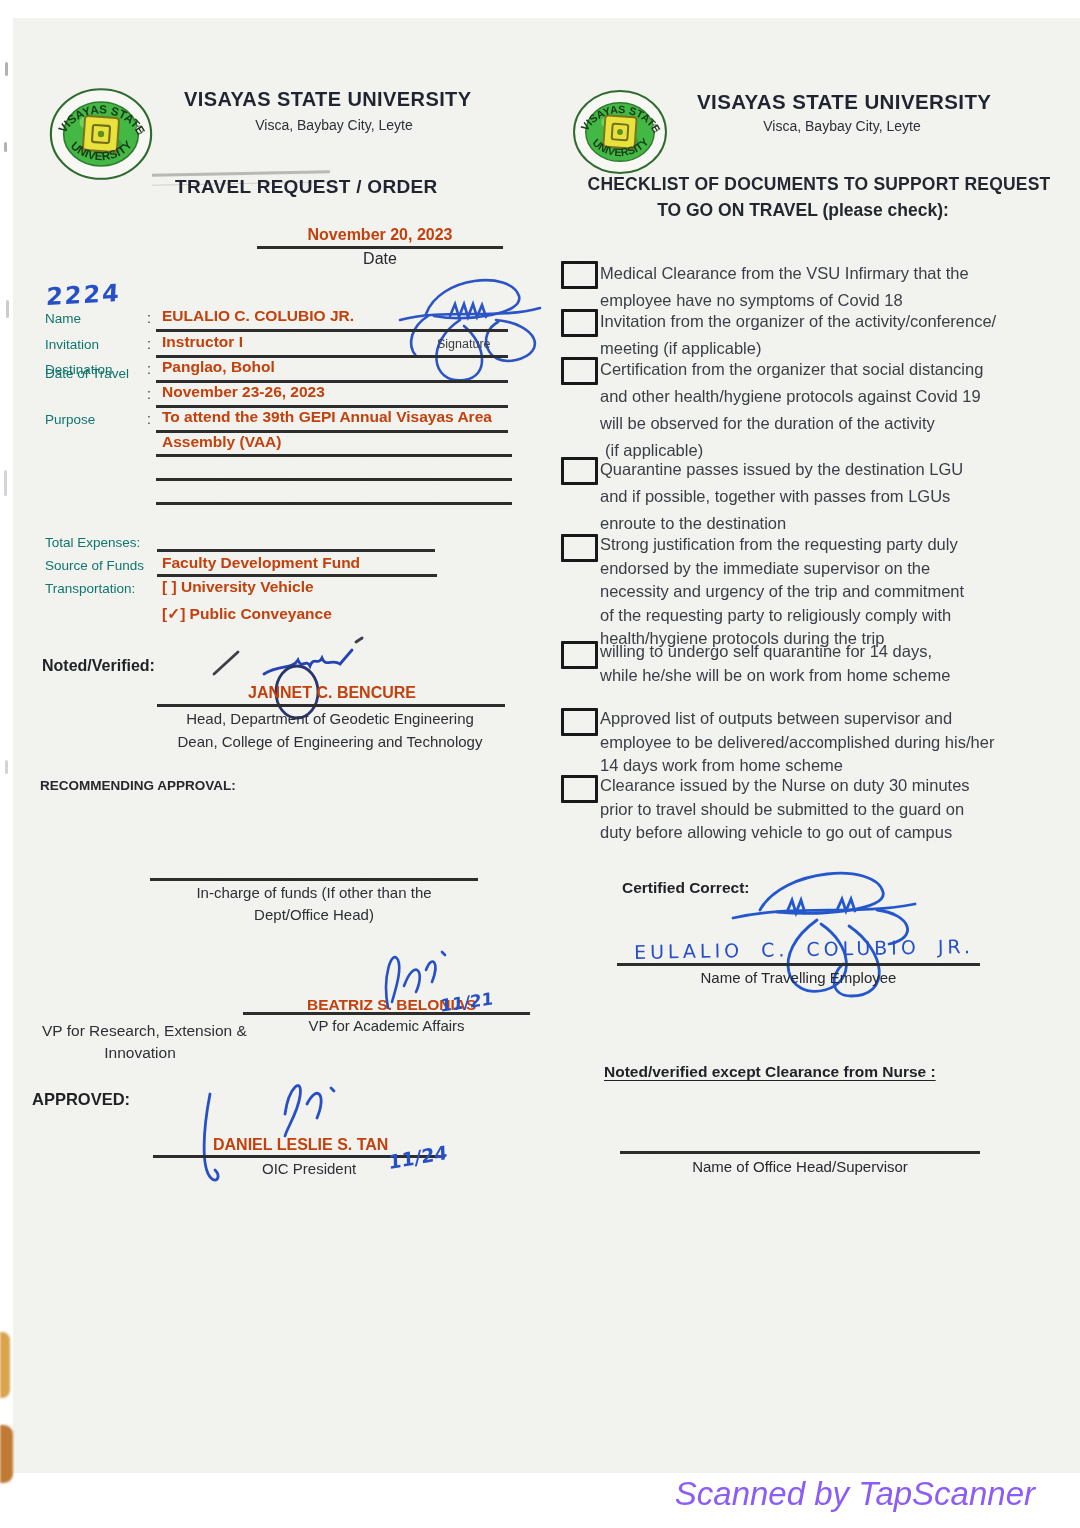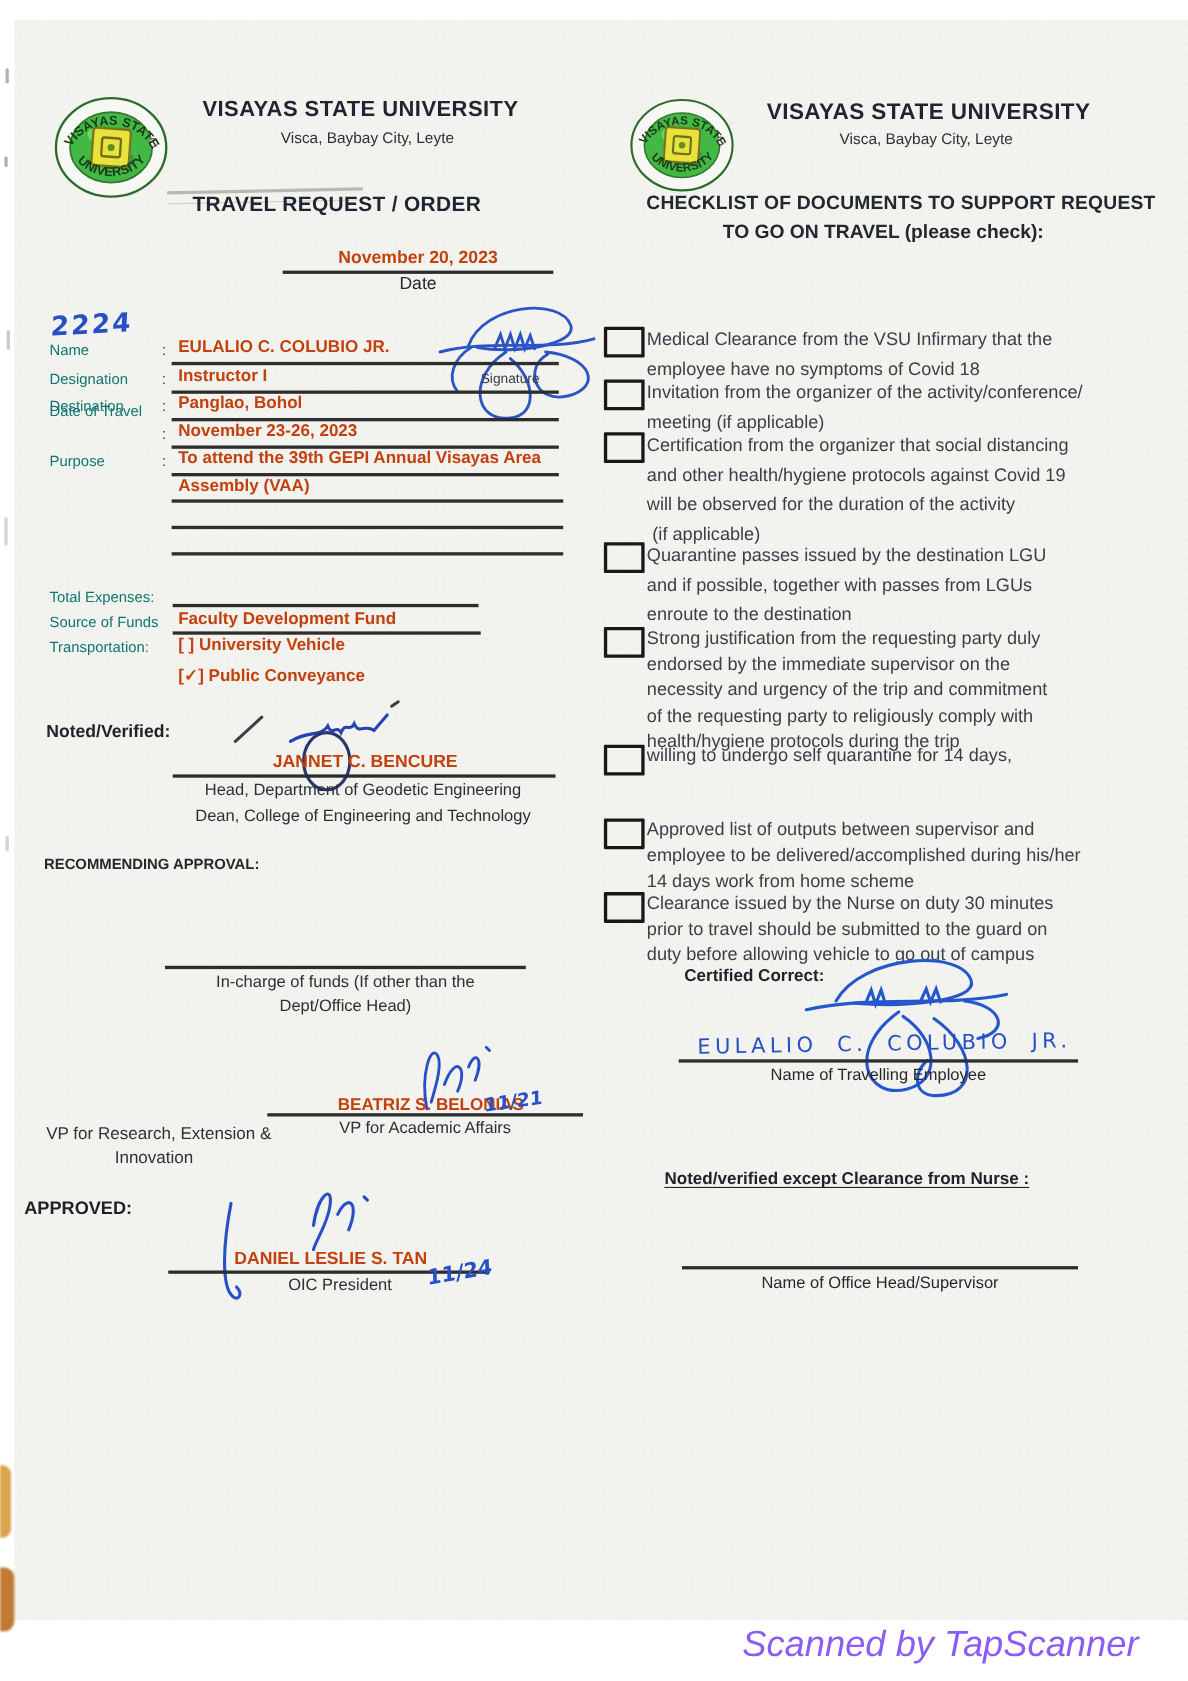--- a/index.html
+++ b/index.html
@@ -15,21 +15,21 @@
   .addr{font-size:14px;color:#2c3038;}
   .formtitle{font-size:19px;font-weight:bold;color:#1f2430;letter-spacing:.3px;}
   
   .flabel{font-size:13.5px;color:#0f766e;}
   .fcolon{font-size:14px;color:#3a3d44;}
   .fvalue{font-size:15.5px;font-weight:bold;color:#c2410c;}
   .line{background:#2d2d2e;height:2.5px;}
   .smalltext{font-size:15px;color:#2c2f35;}
   .capt{font-size:15px;color:#26282d;}
   
-  .chk-item{position:absolute;left:549px;width:478px;margin-top:36px;}
+  .chk-item{position:absolute;left:561px;width:478px;}
   .chk-box{position:absolute;left:0;top:1px;width:31px;height:22px;border:3.5px solid #17181a;border-radius:1px;background:transparent;}
   .chk-lines{margin-left:39px;font-size:16.5px;color:#3a3e46;}
   .lh27 div{line-height:27px;}
   .lh24 div{line-height:23.5px;}
   
   .ink{color:#2750c6;}
   .hand{font-family:"DejaVu Sans",sans-serif;}
   svg.sig{position:absolute;overflow:visible;}
   .footer{font-size:33px;font-style:italic;color:#8b5cf6;}
   .edge-mark{position:absolute;background:#555;opacity:.45;width:3px;border-radius:2px;}
@@ -84,21 +84,21 @@
       <path d="M30,48 C14,58 8,76 18,88"></path>
     </g>
   </svg>
   <div class="abs" style="left:437px;top:337px;font-size:12.5px;color:#3a3d44;">Signature</div>
 
   <div class="abs flabel" style="left:45px;top:311px;">Name</div>
   <div class="abs fcolon" style="left:147px;top:310px;">:</div>
   <div class="abs fvalue" style="left:162px;top:307px;">EULALIO C. COLUBIO JR.</div>
   <div class="abs line" style="left:156px;top:329px;width:352px;"></div>
 
-  <div class="abs flabel" style="left:45px;top:337px;">Designation</div>
+  <div class="abs flabel" style="left:45px;top:337px;">Invitation</div>
   <div class="abs fcolon" style="left:147px;top:336px;">:</div>
   <div class="abs fvalue" style="left:162px;top:333px;">Instructor I</div>
   <div class="abs line" style="left:156px;top:355px;width:352px;"></div>
 
   <div class="abs flabel" style="left:45px;top:362px;">Destination</div>
   <div class="abs fcolon" style="left:147px;top:361px;">:</div>
   <div class="abs fvalue" style="left:162px;top:358px;">Panglao, Bohol</div>
   <div class="abs line" style="left:156px;top:380px;width:352px;"></div>
 
   <div class="abs flabel" style="left:45px;top:366px;">Date of Travel</div>
@@ -153,21 +153,21 @@
     </g>
   </svg>
   <div class="abs fvalue" style="left:307px;top:996px;font-size:15.5px;">BEATRIZ S. BELONIAS</div>
   <div class="abs ink hand" style="left:440px;top:992px;font-size:17px;transform:rotate(-8deg) skewX(-8deg);font-weight:bold;">11/21</div>
   <div class="abs line" style="left:243px;top:1012px;width:287px;height:3px;"></div>
   <div class="abs smalltext ctr" style="left:243px;top:1017px;width:287px;">VP for Academic Affairs</div>
 
   <div class="abs smalltext" style="left:42px;top:1022px;font-size:15.5px;">VP for Research, Extension &amp;</div>
   <div class="abs smalltext ctr" style="left:42px;top:1044px;width:196px;font-size:15.5px;">Innovation</div>
 
-  <div class="abs b" style="left:22px;top:1090px;font-size:16.5px;color:#1f2126;">APPROVED:</div>
+  <div class="abs b" style="left:32px;top:1090px;font-size:16.5px;color:#1f2126;">APPROVED:</div>
   <svg class="sig" style="left:185px;top:1072px;" width="165" height="120" viewBox="0 0 165 120">
     <g fill="none" stroke="#2750c6" stroke-width="2.8" stroke-linecap="round">
       <path d="M25,22 C18,58 16,96 26,106 C32,112 36,104 30,98"></path>
       <path d="M100,42 C104,14 118,4 115,24 C113,40 102,56 100,64"></path>
       <path d="M122,32 C132,12 142,22 132,46 M146,16 l3,3"></path>
     </g>
   </svg>
   <div class="abs fvalue" style="left:213px;top:1136px;font-size:16px;">DANIEL LESLIE S. TAN</div>
   <div class="abs line" style="left:153px;top:1155px;width:292px;height:3px;"></div>
   <div class="abs smalltext" style="left:262px;top:1160px;">OIC President</div>
@@ -231,20 +231,21 @@
       <div>endorsed by the immediate supervisor on the</div>
       <div>necessity and urgency of the trip and commitment</div>
       <div>of the requesting party to religiously comply with</div>
       <div>health/hygiene protocols during the trip</div>
     </div>
   </div>
   <div class="chk-item" style="top:640px;">
     <div class="chk-box"></div>
     <div class="chk-lines lh24">
       <div>willing to undergo self quarantine for 14 days,</div>
+      <div>while he/she will be on work from home scheme</div>
     </div>
   </div>
   <div class="chk-item" style="top:707px;">
     <div class="chk-box"></div>
     <div class="chk-lines lh24">
       <div>Approved list of outputs between supervisor and</div>
       <div>employee to be delivered/accomplished during his/her</div>
       <div>14 days work from home scheme</div>
     </div>
   </div>

